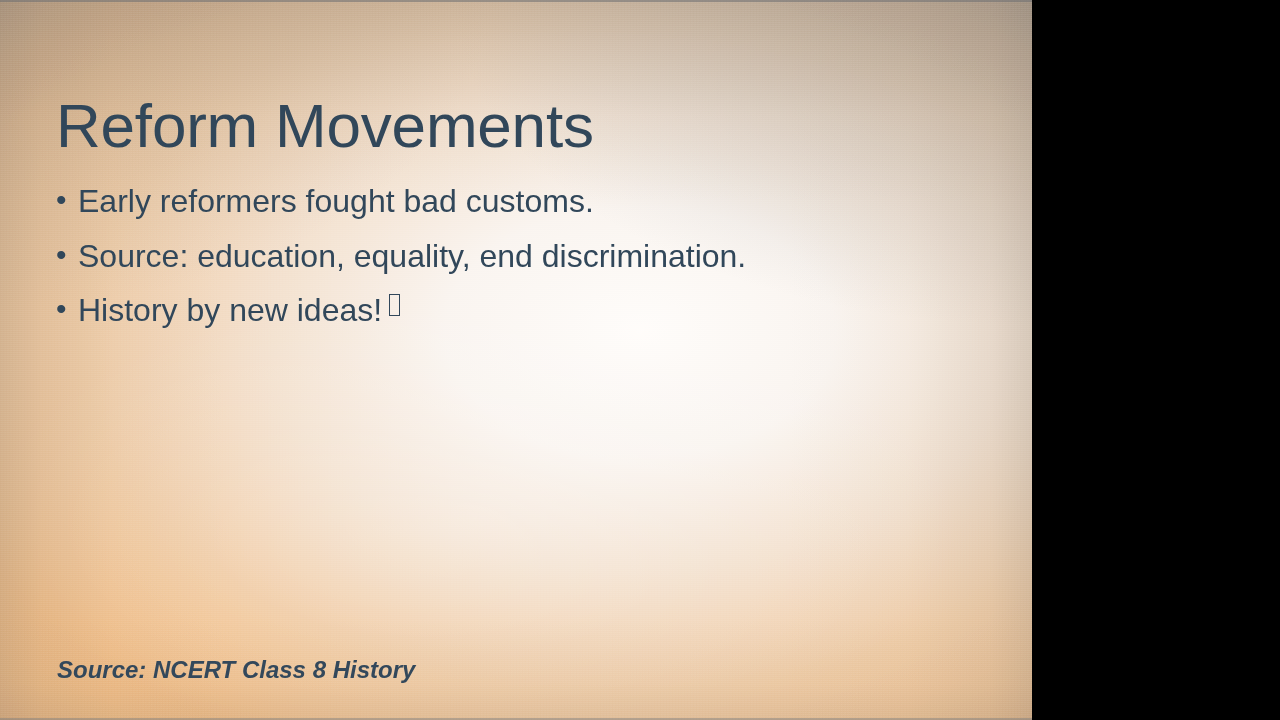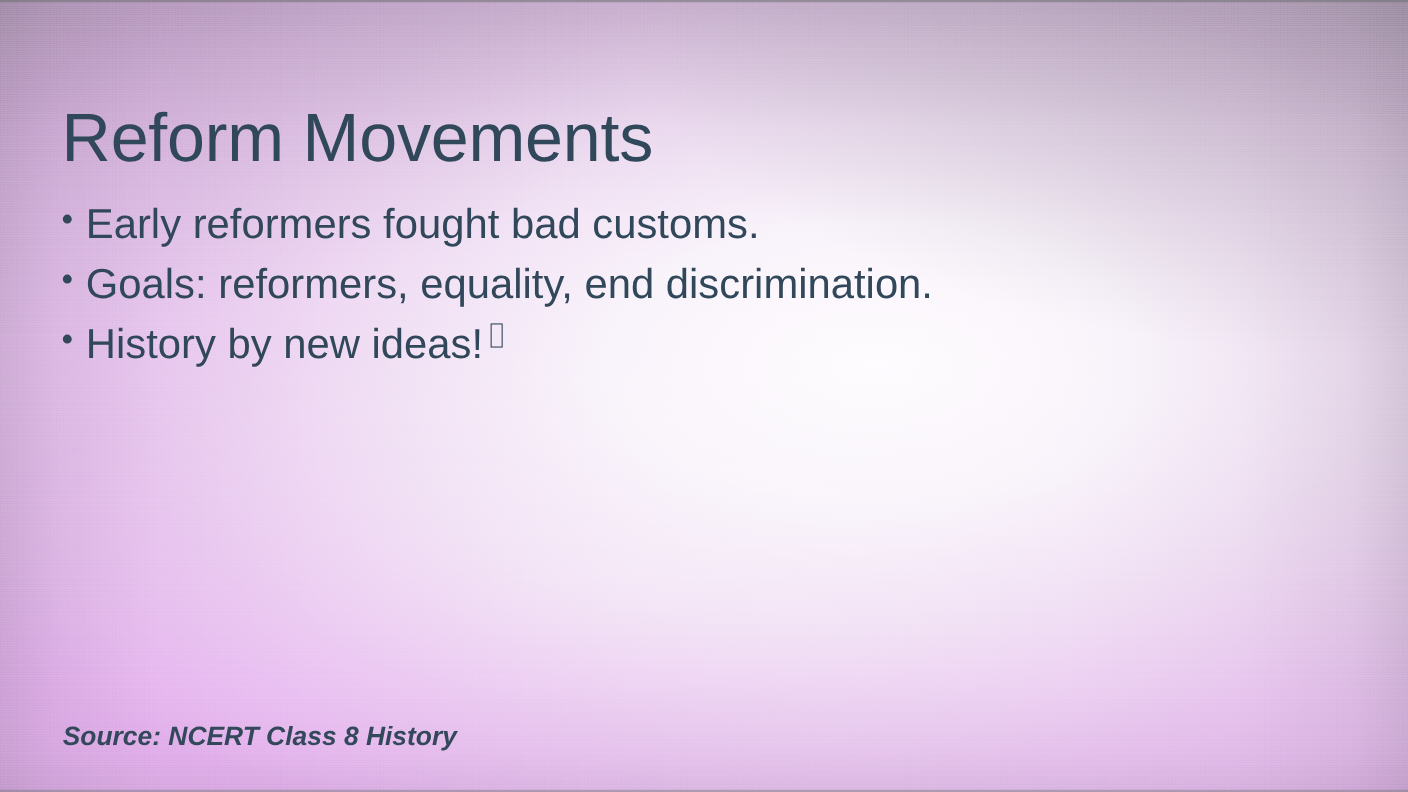--- a/index.html
+++ b/index.html
@@ -4,27 +4,27 @@
 <title>Reform Movements</title>
 <style>
   html, body {
     margin: 0;
     padding: 0;
     background: #000;
   }
 
   .slide {
     position: relative;
-    width: 1280px;
+    width: 1032px;
     height: 720px;
     overflow: hidden;
     box-sizing: border-box;
     font-family: "Liberation Sans", sans-serif;
     
-    background-color: #f0abfc;
+    background-color: #fdba74;
   }
 
   
   .bg-layer {
     position: absolute;
     inset: 0;
     pointer-events: none;
   }
 
   .bg-radial-main {
@@ -173,21 +173,21 @@
   .bullet-marker {
     flex: 0 0 auto;
     width: 22px;
     font-size: 30px;
     line-height: 1.0;
     color: #31475a;
   }
 
   .bullet-text {
     flex: 0 1 auto;
-    font-size: 38px;
+    font-size: 32px;
     line-height: 1.0;
     color: #31475a;
     white-space: pre;
   }
 
   
   .tofu-box {
     display: inline-block;
     width: 11px;
     height: 22px;
@@ -234,21 +234,21 @@
 
     <ul class="bullet-list">
 
       <li class="bullet-item">
         <span class="bullet-marker">•</span>
         <span class="bullet-text">Early reformers fought bad customs.</span>
       </li>
 
       <li class="bullet-item">
         <span class="bullet-marker">•</span>
-        <span class="bullet-text">Goals: reformers, equality, end discrimination.</span>
+        <span class="bullet-text">Source: education, equality, end discrimination.</span>
       </li>
 
       <li class="bullet-item">
         <span class="bullet-marker">•</span>
         <span class="bullet-text">History by new ideas!</span>
         <span class="tofu-box"></span>
       </li>
 
     </ul>
 

